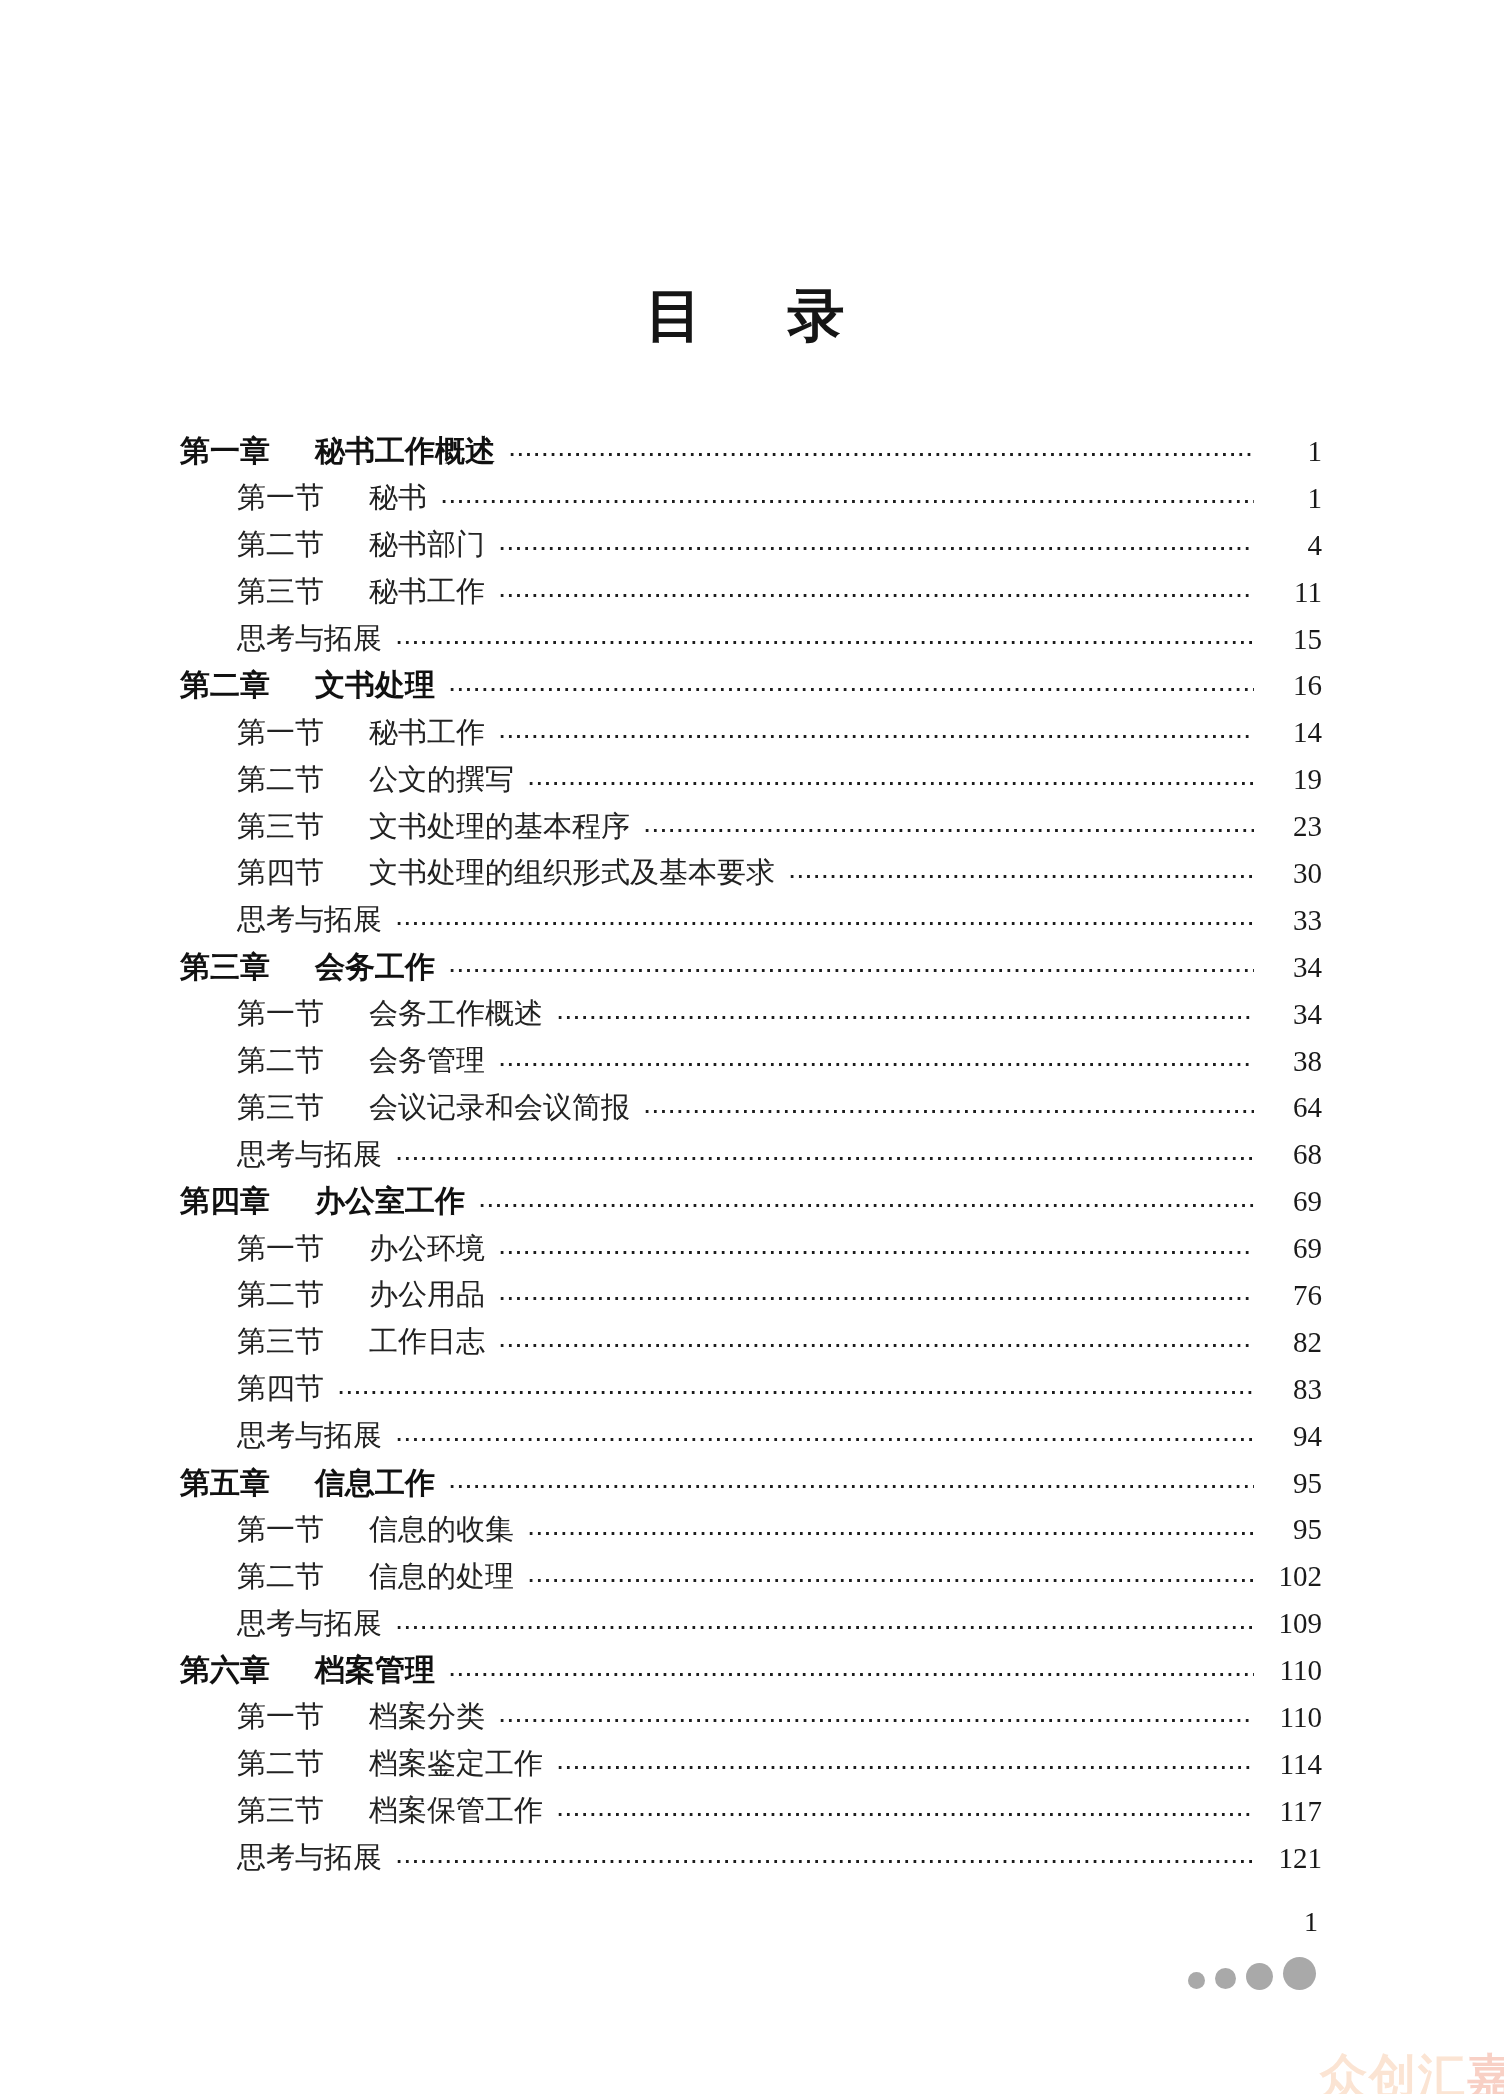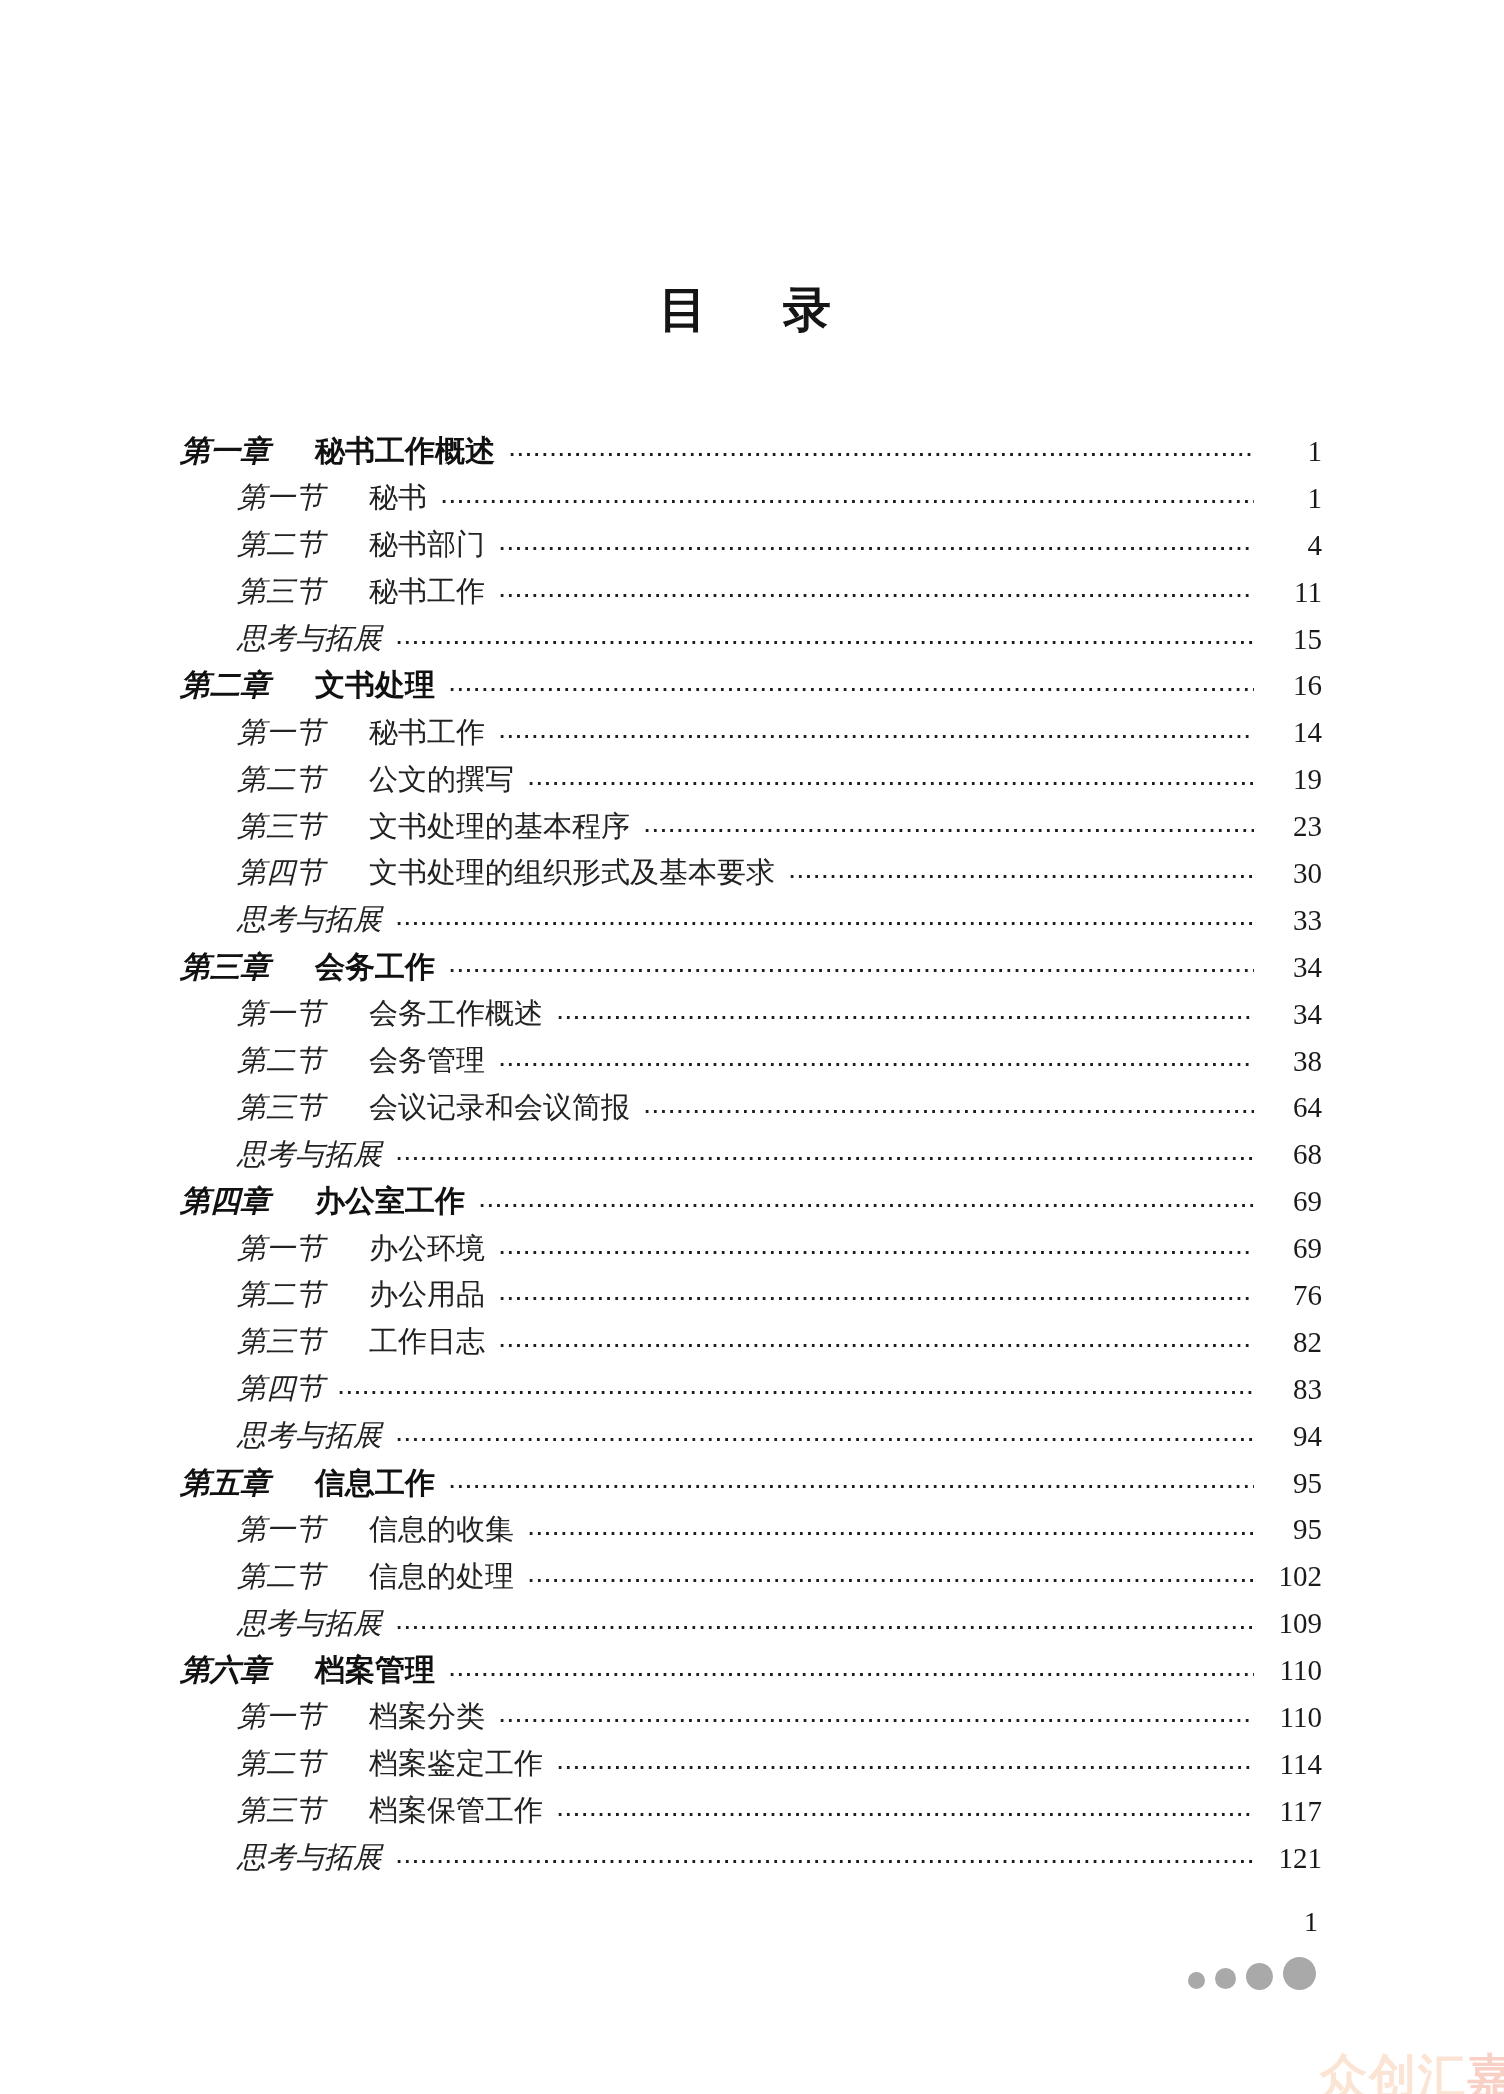--- a/index.html
+++ b/index.html
@@ -15,21 +15,21 @@
     overflow: hidden;
     background: #ffffff;
   }
   
   .page-title {
     position: absolute;
     top: 278px; left: 0; width: 100%;
     text-align: center;
     font-family: "Liberation Serif", "DejaVu Serif", serif;
     font-weight: 700;
-    font-size: 48px;
+    font-size: 57px;
     letter-spacing: 14px;
     color: #151515;
   }
   
   .toc-list {
     position: absolute;
     top: 428px; left: 180px; right: 182px;
   }
   .toc-row {
     height: 46.9px;
@@ -44,21 +44,21 @@
     color: #111111;
   }
   .toc-row.section, .toc-row.think {
     font-family: "Liberation Serif", "DejaVu Serif", serif;
     font-weight: 400;
     font-size: 29px;
     color: #222222;
     padding-left: 57px;
     align-items: center;
   }
-  .toc-label { flex: none; font-style: italic; }
+  .toc-label { flex: none; }
   .toc-title { flex: none; margin-left: 45px; }
   .toc-title:empty { display: none; }
   .dots {
     flex: 1 1 auto;
     height: 7px;
     margin: 7px 16px 0 13px;
     background-image: radial-gradient(circle, #1d1d1d 1.6px, transparent 1.7px);
     background-size: 8.2px 7px;
     background-repeat: repeat-x;
     background-position: left center;

